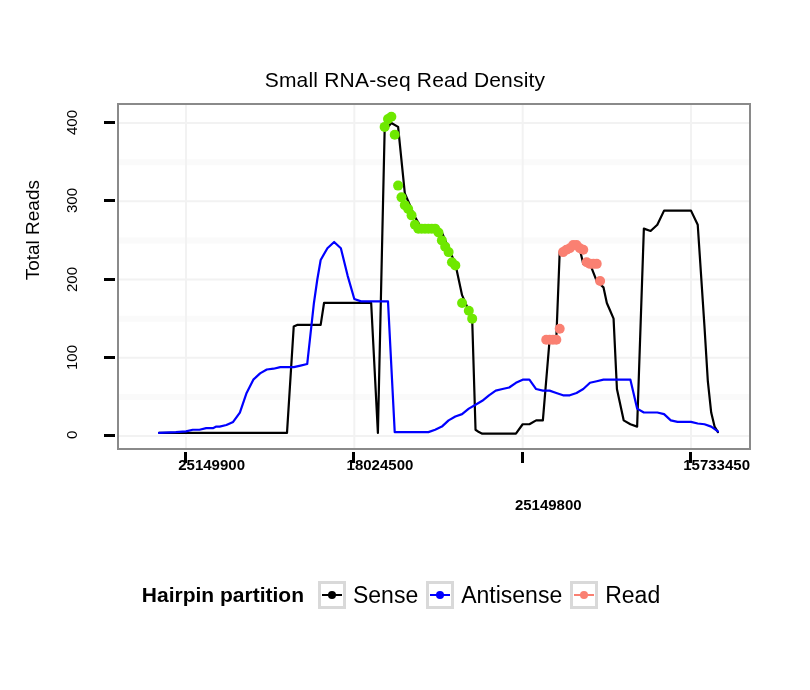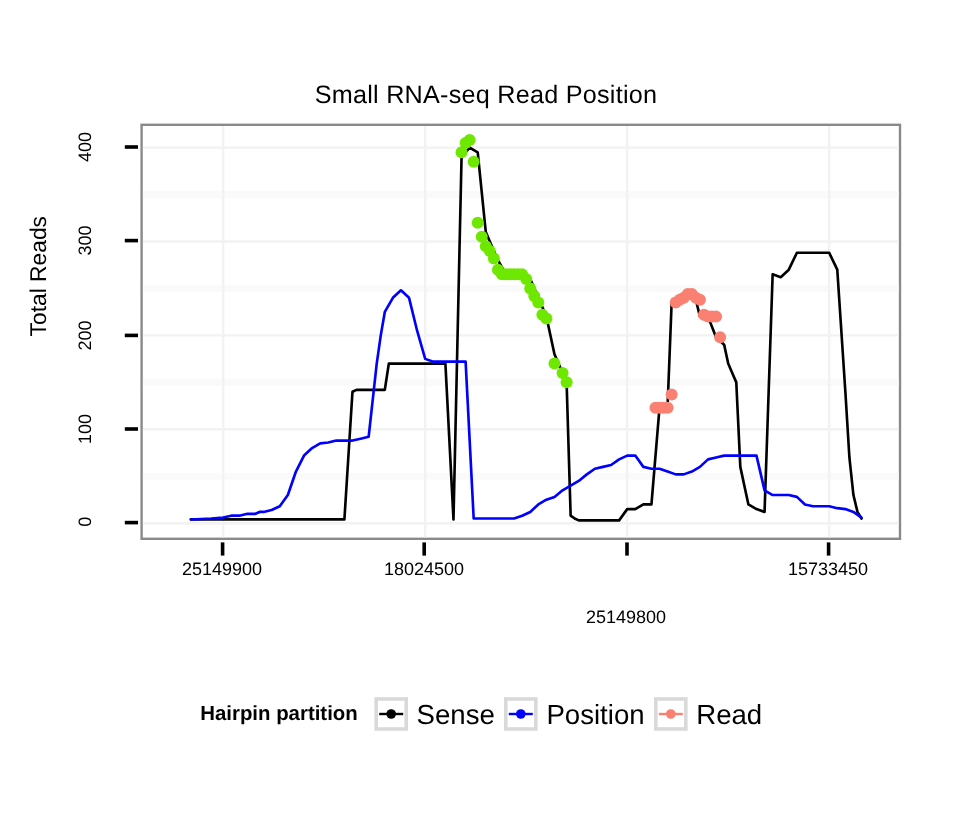--- a/index.html
+++ b/index.html
@@ -83,24 +83,25 @@
   }
   .ytick-mark {
     position: absolute;
     left: 104px;
     width: 11px;
     height: 3px;
     background: #000;
   }
   .xtick-label {
     position: absolute;
-    top: 466px;
+    top: 456px;
     font-size: 15px;
     width: 120px;
-    text-align: center;
+    text-align: right;
+    font-weight: bold;
   }
   .xtick-mark {
     position: absolute;
     top: 452px;
     width: 3px;
     height: 11px;
     background: #000;
   }
   
   .legend {
@@ -115,21 +116,21 @@
     left: 0;
     top: 0;
     width: 810px;
     height: 34px;
     display: flex;
     align-items: center;
     justify-content: center;
     gap: 0px;
   }
   .legend-title {
-    font-size: 17px;
+    font-size: 21px;
     font-weight: bold;
     margin-right: 14px;
     white-space: nowrap;
   }
   .legend-entry {
     display: flex;
     align-items: center;
     margin-right: 8px;
   }
   .legend-key {
@@ -162,21 +163,21 @@
   .legend-label {
     font-size: 23px;
     white-space: nowrap;
   }
 </style>
 </head>
 <body>
 
 <div id="figure">
 
-  <div class="chart-title">Small RNA-seq Read Position</div>
+  <div class="chart-title">Small RNA-seq Read Density</div>
 
   <div class="ylab">Total Reads</div>
 
   <div id="y-ticks">
       <div class="ytick-mark" style="top: 434px;"></div>
       <div class="ytick-label" style="top: 415px;">0</div>
       <div class="ytick-mark" style="top: 355.75px;"></div>
       <div class="ytick-label" style="top: 336.75px;">100</div>
       <div class="ytick-mark" style="top: 277.5px;"></div>
       <div class="ytick-label" style="top: 258.5px;">200</div>
@@ -276,21 +277,21 @@
             <div class="kline" style="background: rgb(0, 0, 0);"></div>
             <div class="kdot" style="background: rgb(0, 0, 0);"></div>
           </div>
           <div class="legend-label">Sense</div>
         </div>
         <div class="legend-entry">
           <div class="legend-key">
             <div class="kline" style="background: rgb(0, 0, 255);"></div>
             <div class="kdot" style="background: rgb(0, 0, 255);"></div>
           </div>
-          <div class="legend-label">Position</div>
+          <div class="legend-label">Antisense</div>
         </div>
         <div class="legend-entry">
           <div class="legend-key">
             <div class="kline" style="background: rgb(250, 128, 114);"></div>
             <div class="kdot" style="background: rgb(250, 128, 114);"></div>
           </div>
           <div class="legend-label">Read</div>
         </div>
       </div>
   </div>

